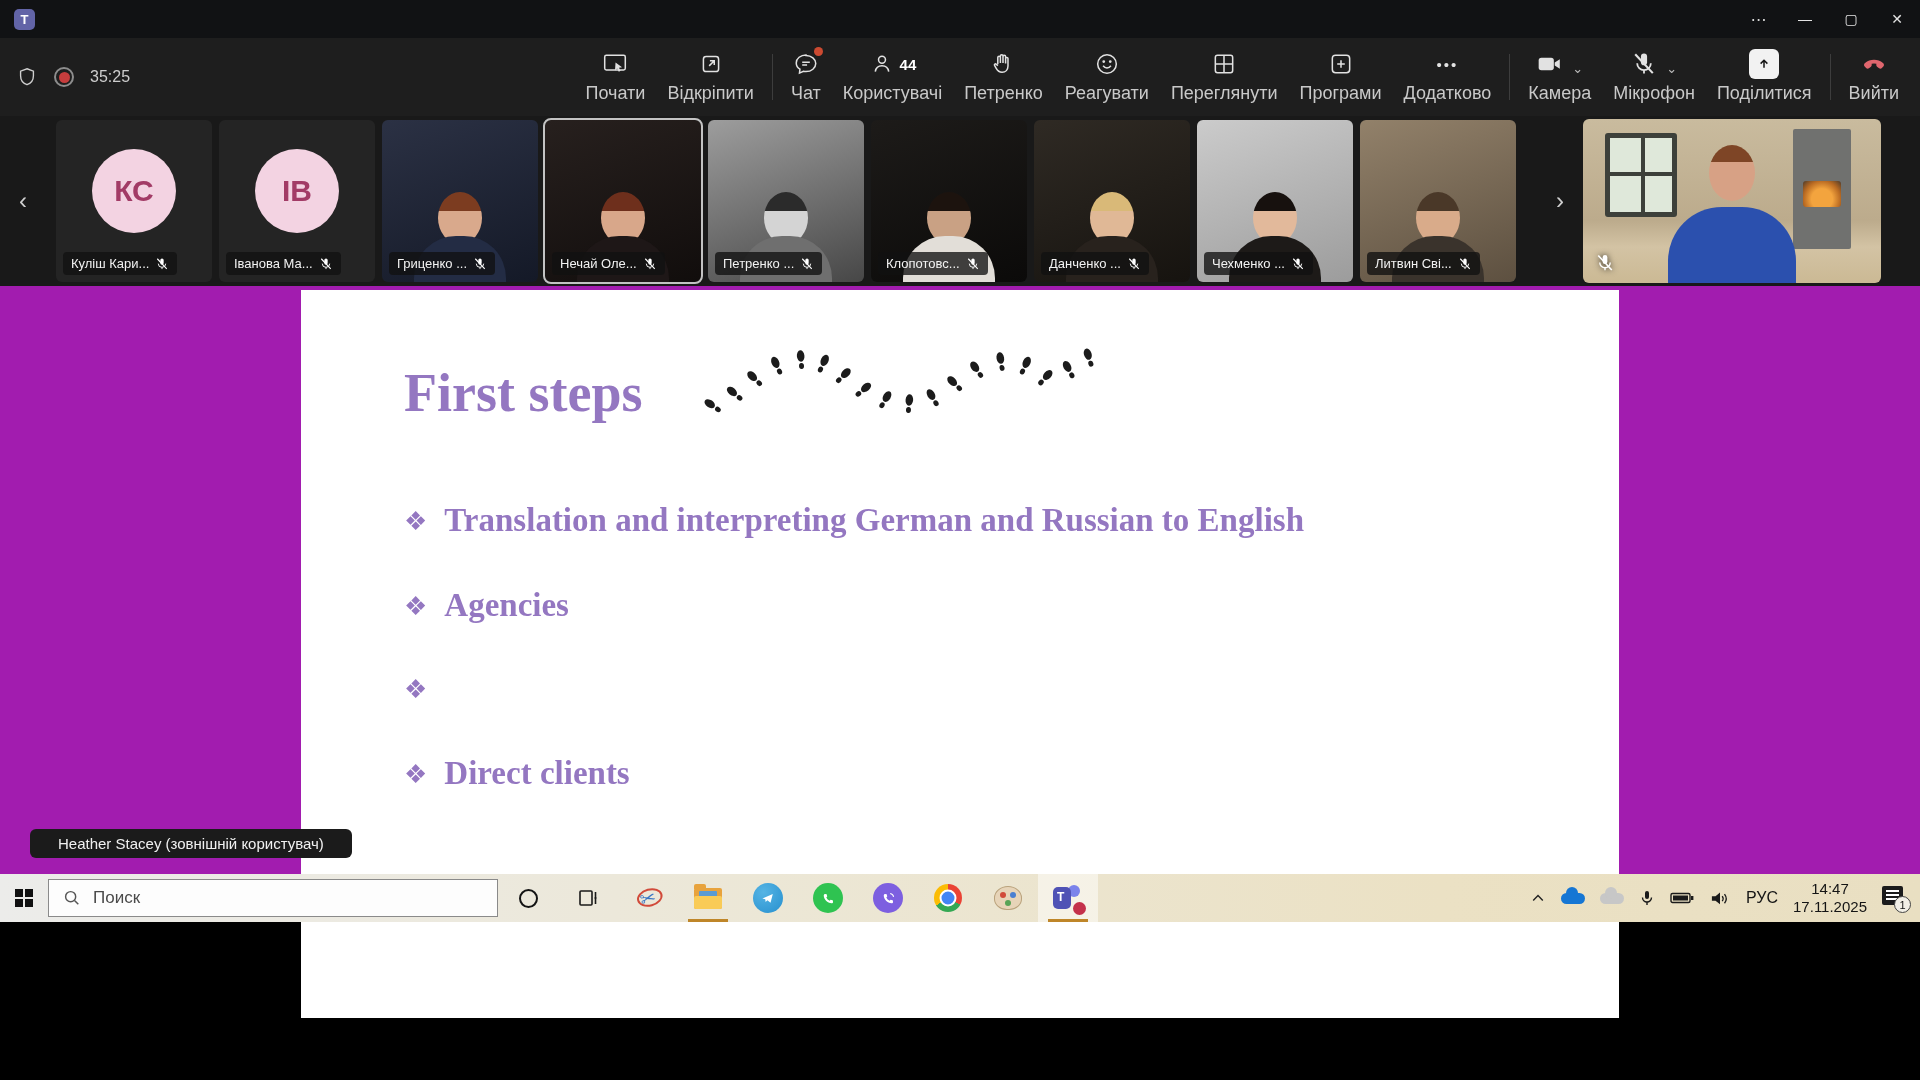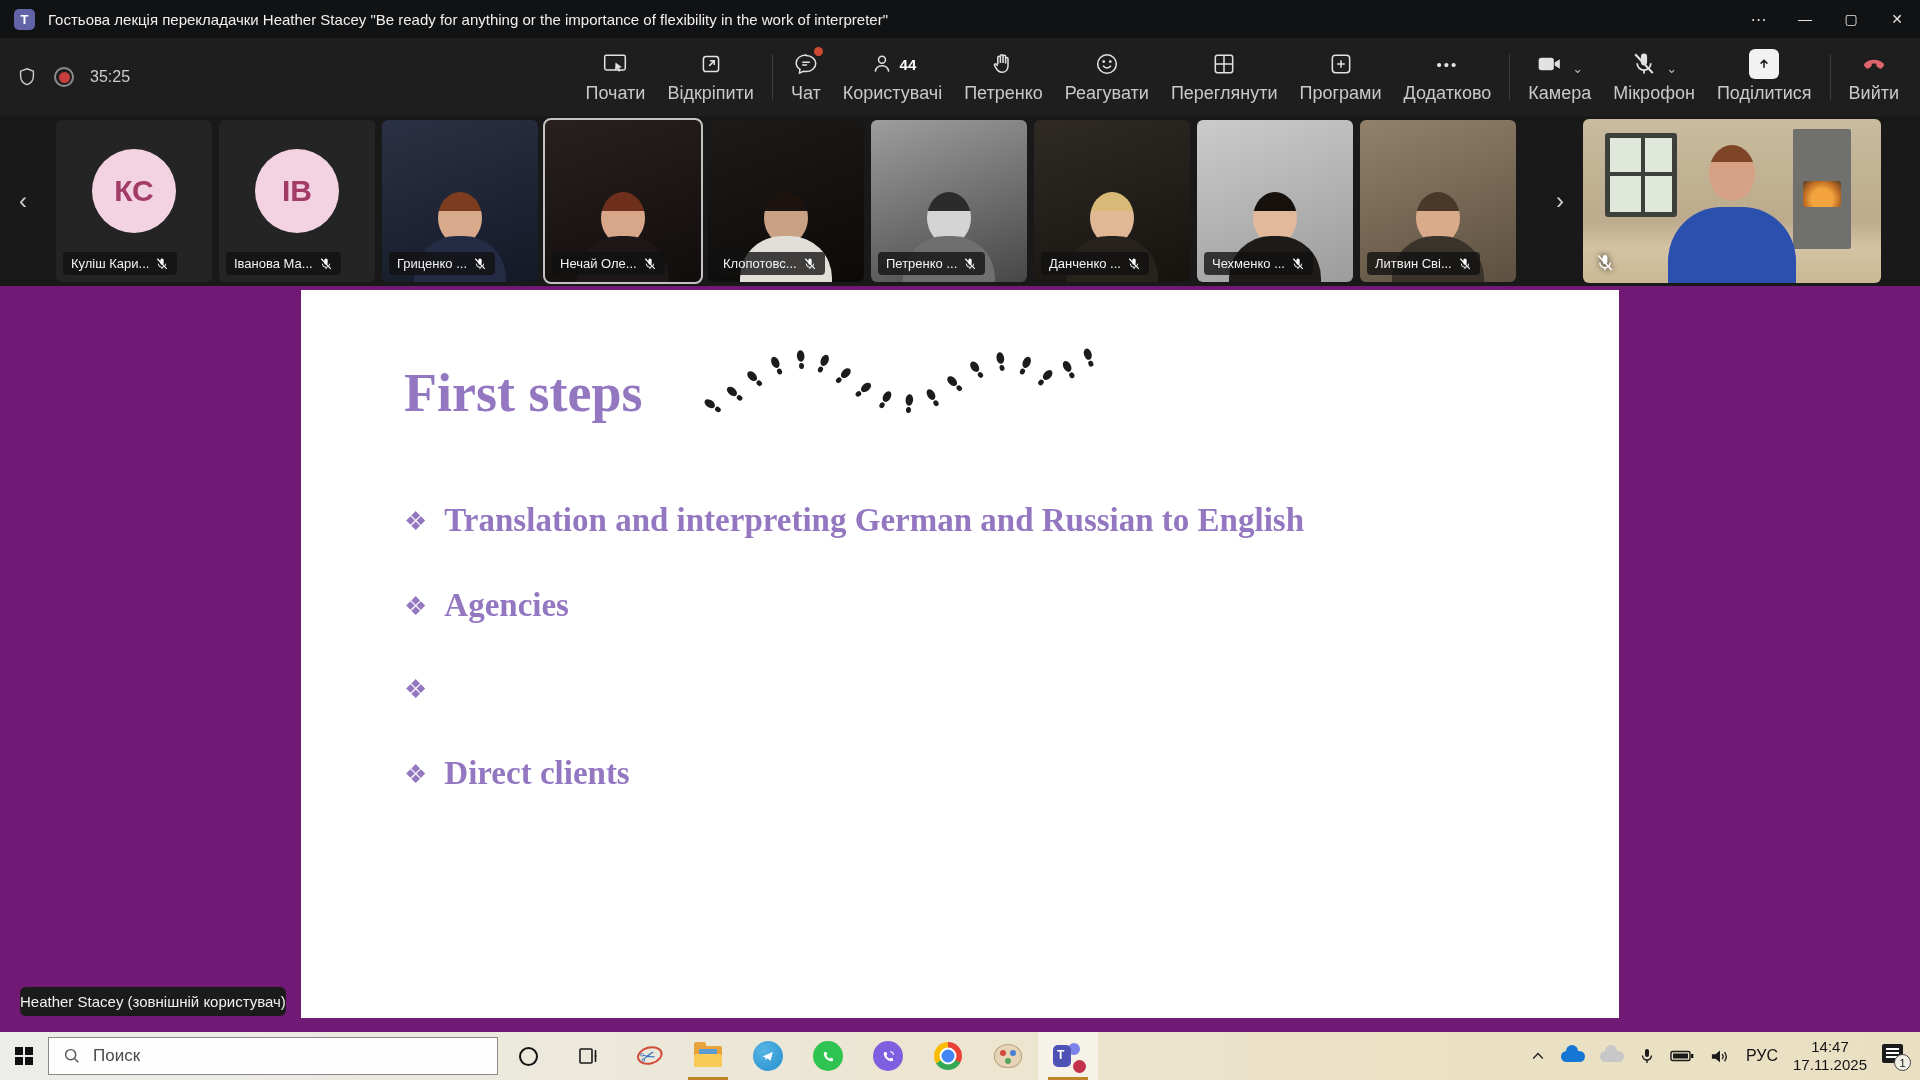--- a/index.html
+++ b/index.html
@@ -79,32 +79,32 @@
     box-shadow:0 18px 0 -6px #b7a887; }
   .room .p-head { position:absolute; left:50%; top:26px; transform:translateX(-50%);
     width:46px; height:56px; border-radius:50%;
     background:linear-gradient(#7e4526 0 30%, #d7a185 30% 100%); }
   .room .p-body { position:absolute; left:50%; bottom:0; transform:translateX(-50%);
     width:128px; height:76px; border-radius:54px 54px 0 0; background:#2b50ae; }
   .big-mic { position:absolute; left:12px; bottom:10px; width:20px; height:20px; color:#fff;
     filter:drop-shadow(0 0 3px rgba(0,0,0,.8)); }
 
   
-  .stage { height:746px; background:#701a75; position:relative; }
+  .stage { height:588px; background:#a21caf; position:relative; }
   .slide { position:absolute; left:301px; top:4px; width:1318px; height:728px; background:#ffffff; }
   .slide-title { position:absolute; left:103px; top:72px; font-family:"Liberation Serif","DejaVu Serif",serif;
     font-weight:bold; font-size:54px; color:#9477c1; }
   .footprints { position:absolute; left:396px; top:58px; }
   .footprints g { fill:#1c1c1c; }
   .bullets { position:absolute; left:103px; top:212px; list-style:none; }
   .bullets li { display:flex; align-items:baseline; margin-bottom:47px; font-family:"Liberation Serif","DejaVu Serif",serif;
     font-weight:bold; font-size:33px; color:#9477c1; line-height:36px; }
   .bullets .dm { font-family:"DejaVu Sans",sans-serif; font-size:26px; margin-right:17px; transform:translateY(-1px); }
-  .presenter-pill { position:absolute; left:20px; bottom:16px; background:#1b1b1b; border-radius:6px;
-    padding:6px 0; color:#f1f1f1; font-size:15px; }
+  .presenter-pill { position:absolute; left:30px; bottom:16px; background:#1b1b1b; border-radius:6px;
+    padding:6px 28px; color:#f1f1f1; font-size:15px; }
 
   
   .taskbar { height:48px; background:linear-gradient(90deg,#ececea 0%,#ece7d6 40%,#ebe1c4 75%,#e9dfc2 100%);
     display:flex; align-items:center; position:relative; }
   .start-btn { width:48px; height:48px; display:flex; align-items:center; justify-content:center; cursor:pointer; }
   .win-logo { display:grid; grid-template-columns:8px 8px; grid-template-rows:8px 8px; gap:2px; }
   .win-logo div { background:#111; }
   .searchbox { width:450px; height:38px; background:#fdfdfd; border:1px solid #8a8a8a; display:flex;
     align-items:center; gap:12px; padding-left:14px; cursor:text; }
   .searchbox span { color:#4a4a4a; font-size:17px; }
@@ -159,21 +159,20 @@
   <symbol id="icon-mic-off" viewBox="0 0 16 16">
     <rect x="6.1" y="1.6" width="3.8" height="7.2" rx="1.9" fill="currentColor" stroke="none"></rect>
     <path d="M3.8 7.6a4.2 4.2 0 0 0 8.4 0" fill="none" stroke="currentColor" stroke-width="1.1"></path>
     <line x1="8" y1="11.8" x2="8" y2="13.8" stroke="currentColor" stroke-width="1.1"></line>
     <line x1="2.6" y1="2" x2="13.4" y2="13.6" stroke="currentColor" stroke-width="1.3"></line>
   </symbol>
 </svg>
 
 <div class="titlebar">
   <div class="teams-logo">T</div>
-  <div class="win-title">Гостьова лекція перекладачки Heather Stacey "Be ready for anything or the importance of flexibility in the work of interpreter"</div>
   <div class="titlebar-right">
     <div class="tb-more">⋯</div>
     <div class="tb-ctl">—</div>
     <div class="tb-ctl">▢</div>
     <div class="tb-ctl">✕</div>
   </div>
 </div>
 
 <div class="toolbar">
   <div class="rec-cluster">
@@ -353,39 +352,39 @@
         <div class="head"></div>
         <div class="torso"></div>
       </div>
     <div class="name-pill">
         <span class="nm">Нечай Оле...</span>
         <svg class="pillmic" viewBox="0 0 16 16">
           <use href="#icon-mic-off"></use>
         </svg>
       </div>
   </div>
+  <div class="tile p5">
+    <div class="person">
+        <div class="head"></div>
+        <div class="torso"></div>
+      </div>
+    <div class="name-pill">
+        <span class="nm">Петренко ...</span>
+        <svg class="pillmic" viewBox="0 0 16 16">
+          <use href="#icon-mic-off"></use>
+        </svg>
+      </div>
+  </div>
   <div class="tile p6">
     <div class="person">
         <div class="head"></div>
         <div class="torso"></div>
       </div>
     <div class="name-pill">
         <span class="nm">Клопотовс...</span>
-        <svg class="pillmic" viewBox="0 0 16 16">
-          <use href="#icon-mic-off"></use>
-        </svg>
-      </div>
-  </div>
-  <div class="tile p5">
-    <div class="person">
-        <div class="head"></div>
-        <div class="torso"></div>
-      </div>
-    <div class="name-pill">
-        <span class="nm">Петренко ...</span>
         <svg class="pillmic" viewBox="0 0 16 16">
           <use href="#icon-mic-off"></use>
         </svg>
       </div>
   </div>
   <div class="tile p7">
     <div class="person">
         <div class="head"></div>
         <div class="torso"></div>
       </div>

